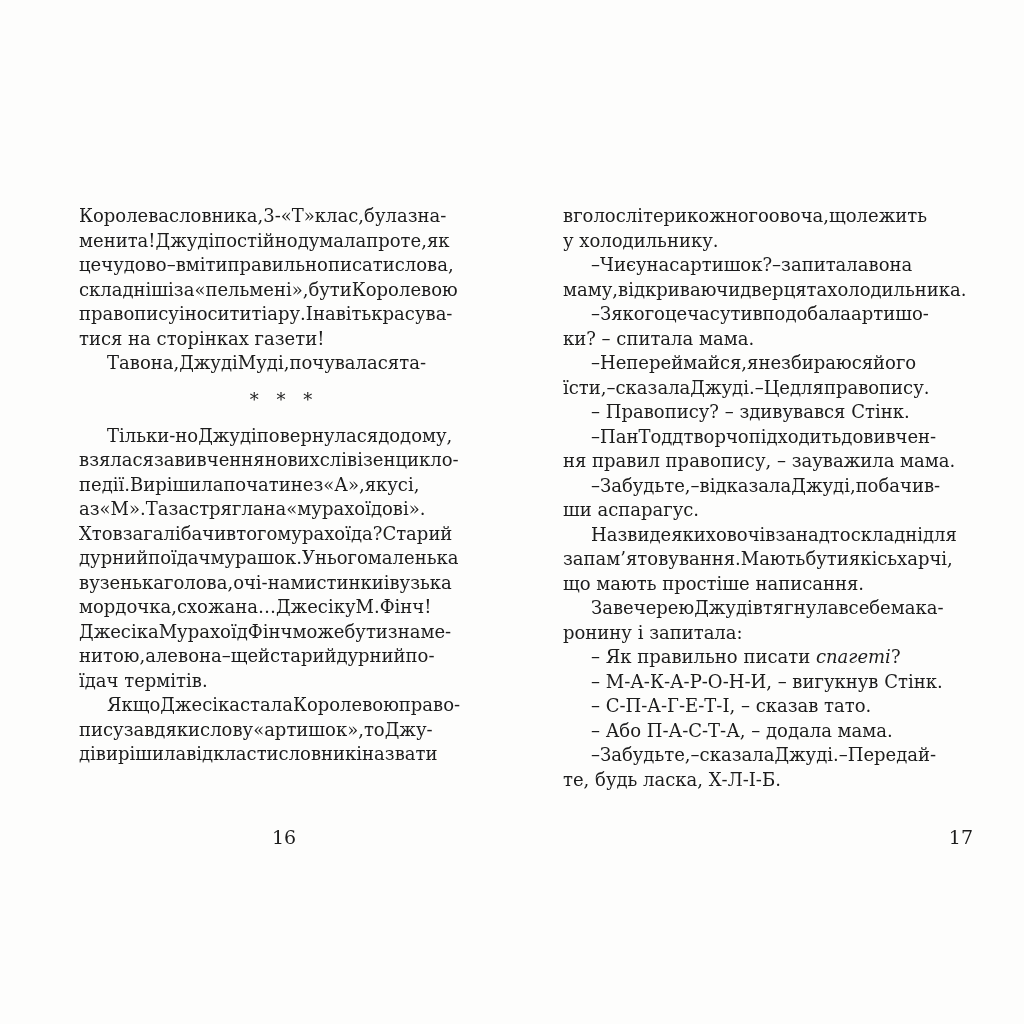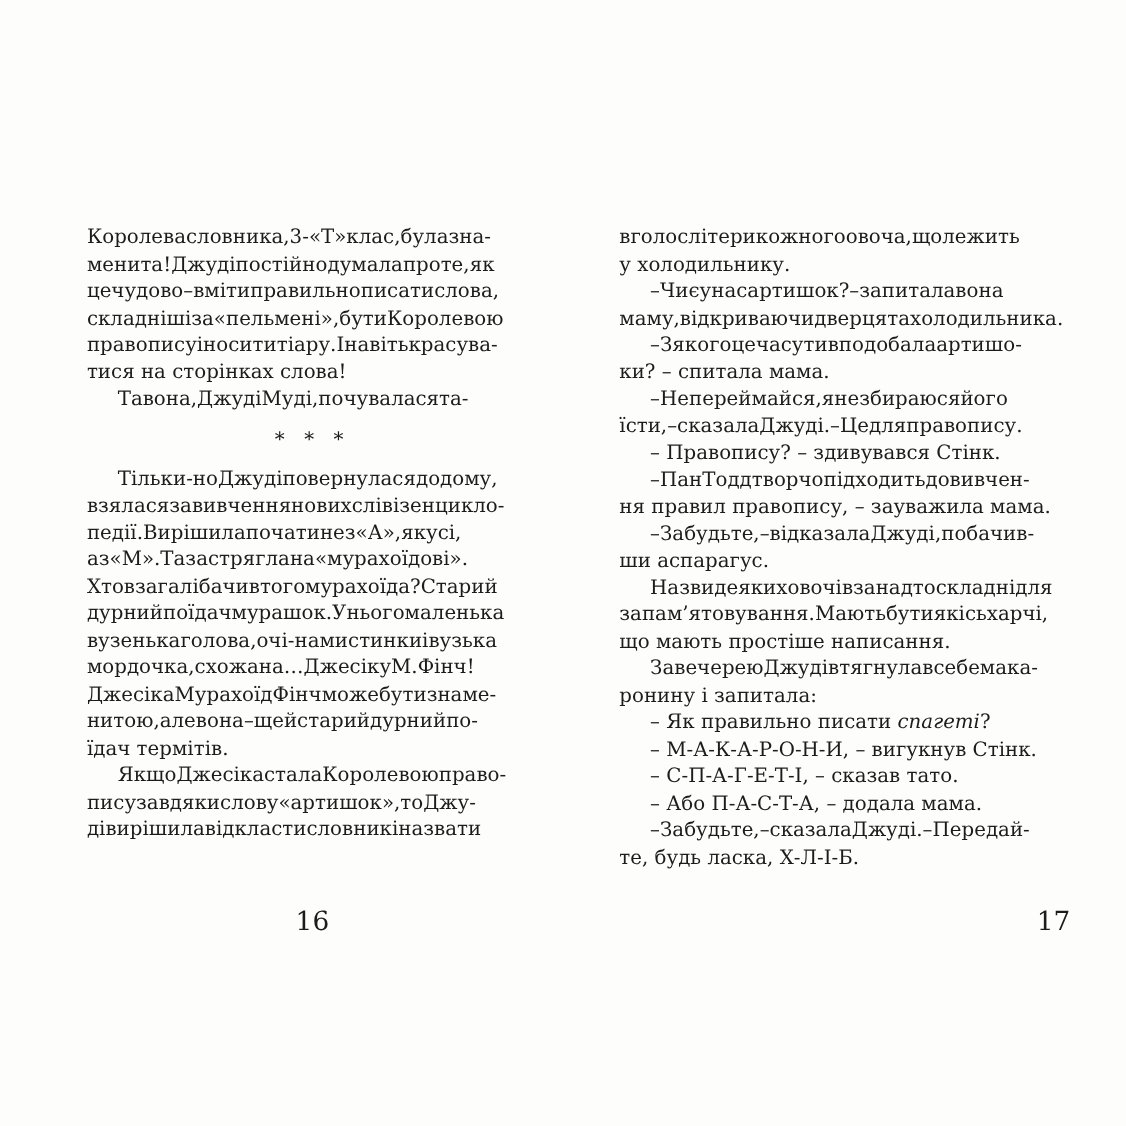--- a/index.html
+++ b/index.html
@@ -42,21 +42,21 @@
     letter-spacing: 6px;
   }
 
   .it { font-style: italic; }
 
   .pagenum {
     position: absolute;
     top: 824px;
     width: 410px;
     text-align: center;
-    font-size: 24px;
+    font-size: 19px;
     line-height: 26px;
   }
   .pn-left  { left: 79px; }
   .pn-right { left: 563px; text-align: right; }
 </style>
 </head>
 <body style="background: rgb(253, 253, 252); color: rgb(28, 28, 28);">
 
 <div>
   <div class="column col-left">
@@ -95,21 +95,21 @@
       </div>
       <div class="line j">
         <span>правопису</span>
         <span>і</span>
         <span>носити</span>
         <span>тіару.</span>
         <span>І</span>
         <span>навіть</span>
         <span>красува-</span>
       </div>
-      <div class="line">тися на сторінках слова!</div>
+      <div class="line">тися на сторінках газети!</div>
       <div class="line j indent">
         <span>Та</span>
         <span>вона,</span>
         <span>Джуді</span>
         <span>Муді,</span>
         <span>почувалася</span>
         <span>та-</span>
       </div>
       <div class="separator">* * *</div>
       <div class="line j indent">

